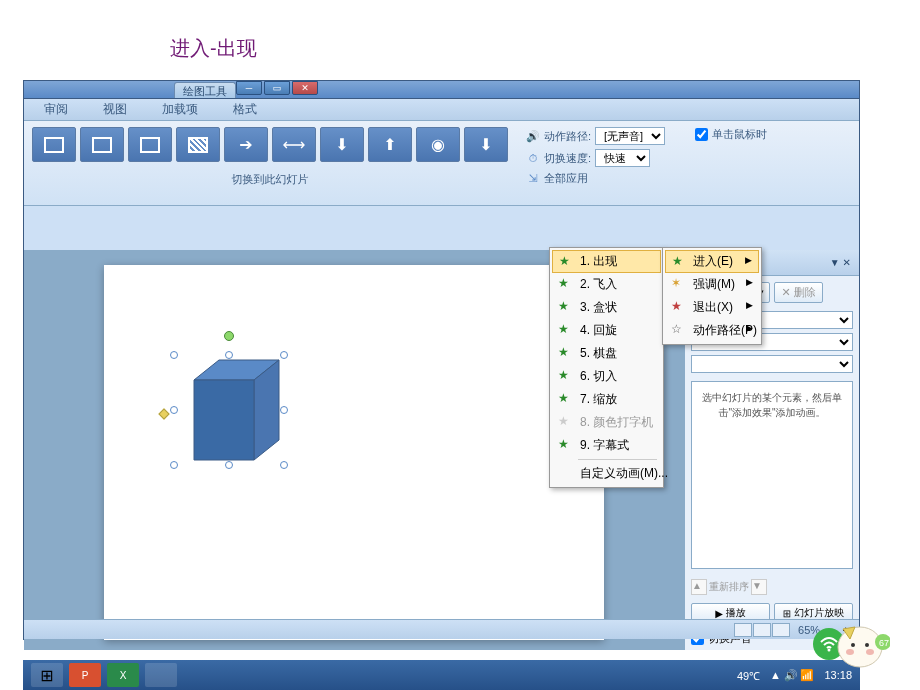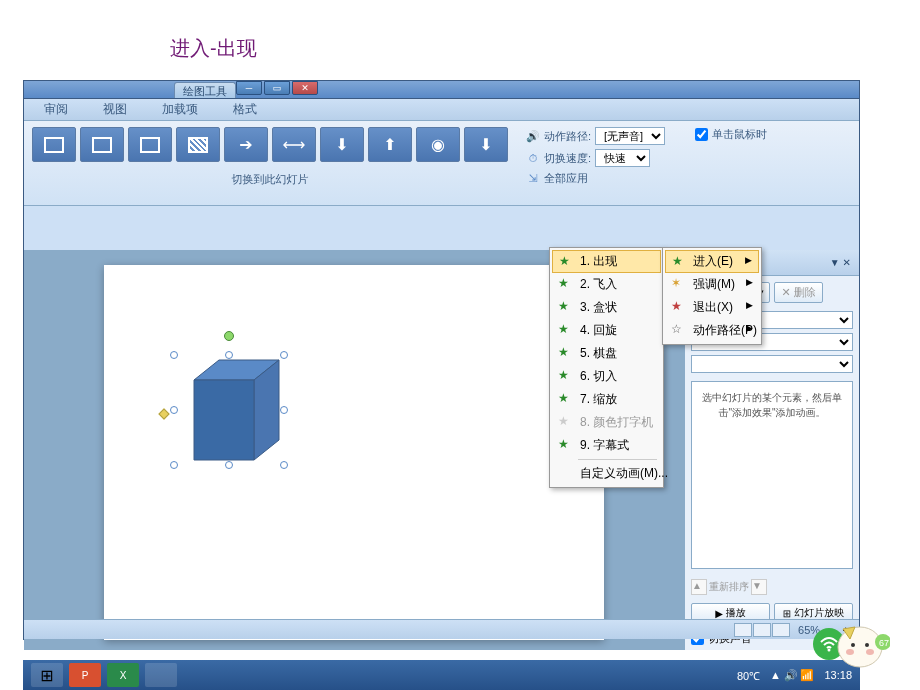--- a/index.html
+++ b/index.html
@@ -331,21 +331,21 @@
 </div>
 
 <div class="taskbar" style="top:660px;bottom:auto">
   <div class="tb-left">
     <div class="tb-icon">⊞</div>
     <div class="tb-icon" style="background:#d85030;color:#fff;font-size:10px">P</div>
     <div class="tb-icon" style="background:#2a8a4a;color:#fff;font-size:10px">X</div>
     <div class="tb-icon"></div>
   </div>
   <div class="tb-right">
-    <span>80℃</span>
+    <span>49℃</span>
     <span>▲ 🔊 📶</span>
     <span>13:18</span>
   </div>
 </div>
 
 <div class="deco-wifi">
   <svg width="20" height="20" viewBox="0 0 20 20">
       <path d="M2 8 Q10 0 18 8 M5 11 Q10 6 15 11 M8 14 Q10 12 12 14" stroke="#fff" stroke-width="2" fill="none"></path>
       <circle cx="10" cy="16" r="1.5" fill="#fff"></circle>
     </svg>

